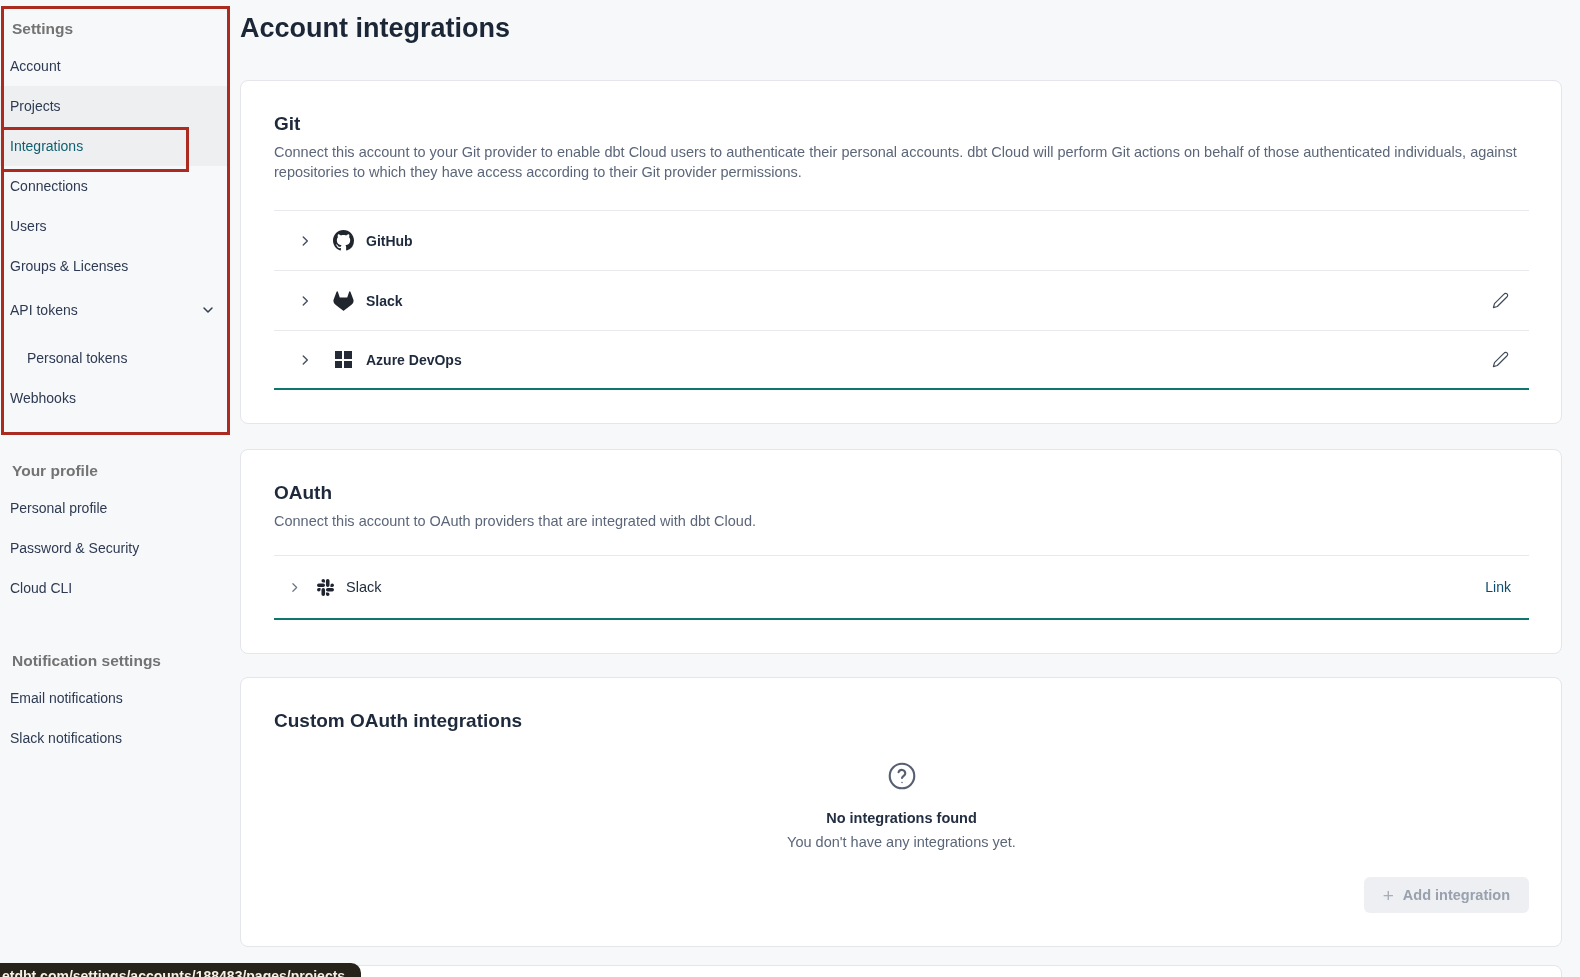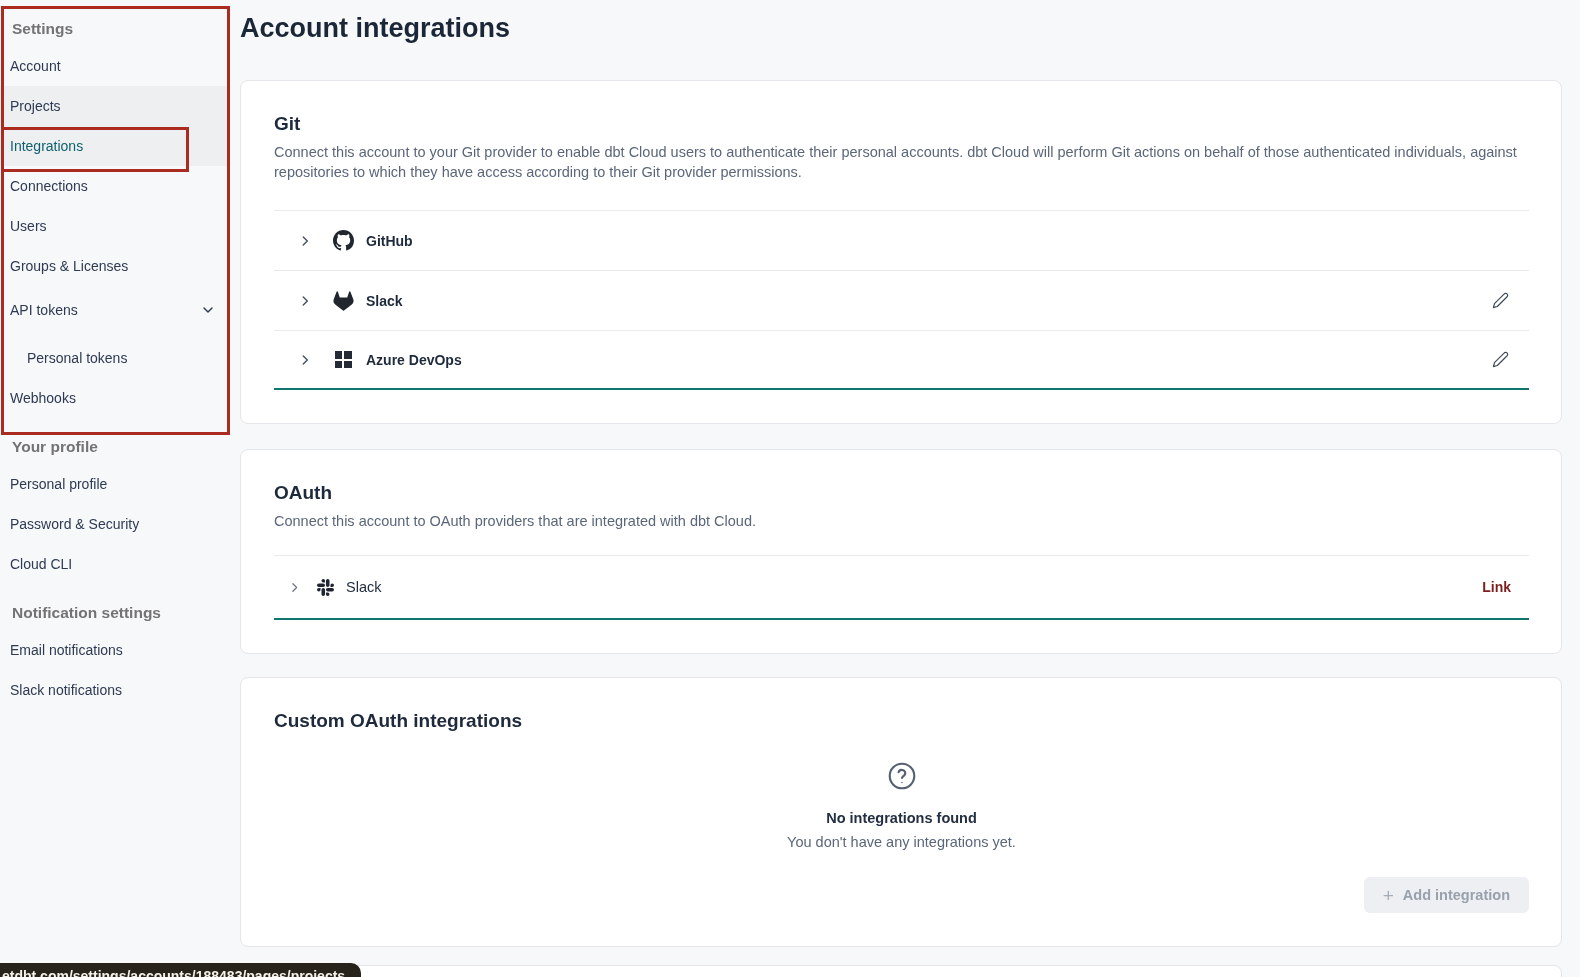--- a/index.html
+++ b/index.html
@@ -22,21 +22,21 @@
     height: 40px; display: flex; align-items: center;
     padding-left: 10px; padding-right: 14px;
     font-size: 14px; color: #2e3a52; cursor: pointer;
   }
   .side-item.gray-bg { background: #edeff1; }
   .side-item.active { background: #edeff1; color: #11606f; font-weight: 400; }
   .side-item.indent { padding-left: 27px; align-items: center; }
   .side-item .spacer { flex: 1; }
   .gap-sm { margin-top: 4px; }
   .gap-md { margin-top: 8px; }
-  .section-gap { margin-top: 12px; }
+  .section-gap { margin-top: 36px; }
 
   
   .anno-box { position: absolute; border: 3px solid #ab2b20; pointer-events: none; z-index: 50; }
   .anno-outer { left: 1px; top: 6px; width: 229px; height: 429px; }
   .anno-inner { left: 1px; top: 127px; width: 188px; height: 45px; }
 
   
   .main { position: absolute; left: 240px; top: 0; width: 1322px; padding-top: 10px; }
   .page-title { font-size: 27px; font-weight: 700; color: #1b2636; line-height: 36px; }
 
@@ -60,21 +60,21 @@
   }
   .list-row:last-child { border-bottom: 2px solid #0f766e; }
   .list-row-oauth { height: 65px; padding-left: 14px; }
   .chev { display: inline-flex; width: 14px; color: #46505f; cursor: pointer; }
   .prov-icon { display: inline-flex; margin-left: 20px; width: 22px; justify-content: center; }
   .prov-icon-oauth { margin-left: 14px; width: 18px; }
   .row-label { margin-left: 12px; font-size: 14px; font-weight: 700; color: #1e2a3c; }
   .row-label-oauth { font-weight: 400; font-size: 14.5px; color: #222e40; }
   .row-action { margin-left: auto; display: inline-flex; align-items: center; }
   .edit-btn { cursor: pointer; display: inline-flex; padding: 2px; }
-  .link-action { font-size: 14px; font-weight: 700; color: #7f1d1d; cursor: pointer; }
+  .link-action { font-size: 14px; font-weight: 400; color: #0c4a6e; cursor: pointer; }
 
   
   .azure-grid { width: 17px; height: 17px; display: grid; grid-template-columns: 1fr 1fr;
     grid-template-rows: 1fr 1fr; gap: 2px; }
   .azure-grid span { background: #252b36; }
 
   
   .empty-state { margin-top: 28px; text-align: center; }
   .empty-title { margin-top: 14px; font-size: 14.5px; font-weight: 700; color: #242f42; }
   .empty-sub { margin-top: 8px; font-size: 14.5px; color: #5b6679; }

